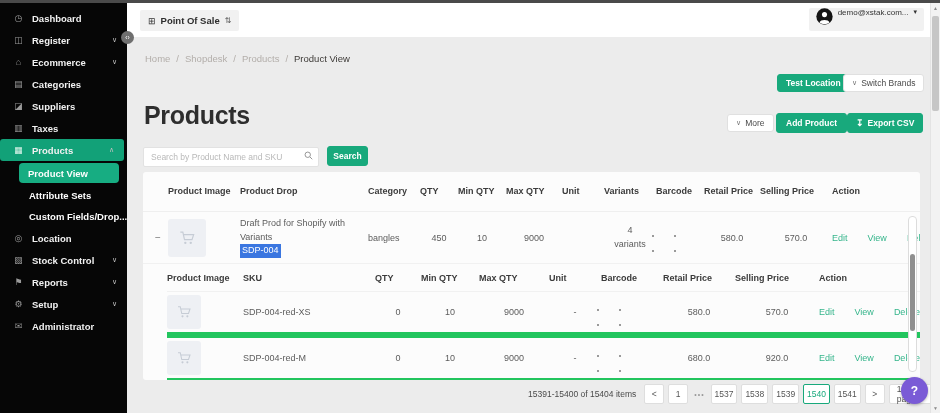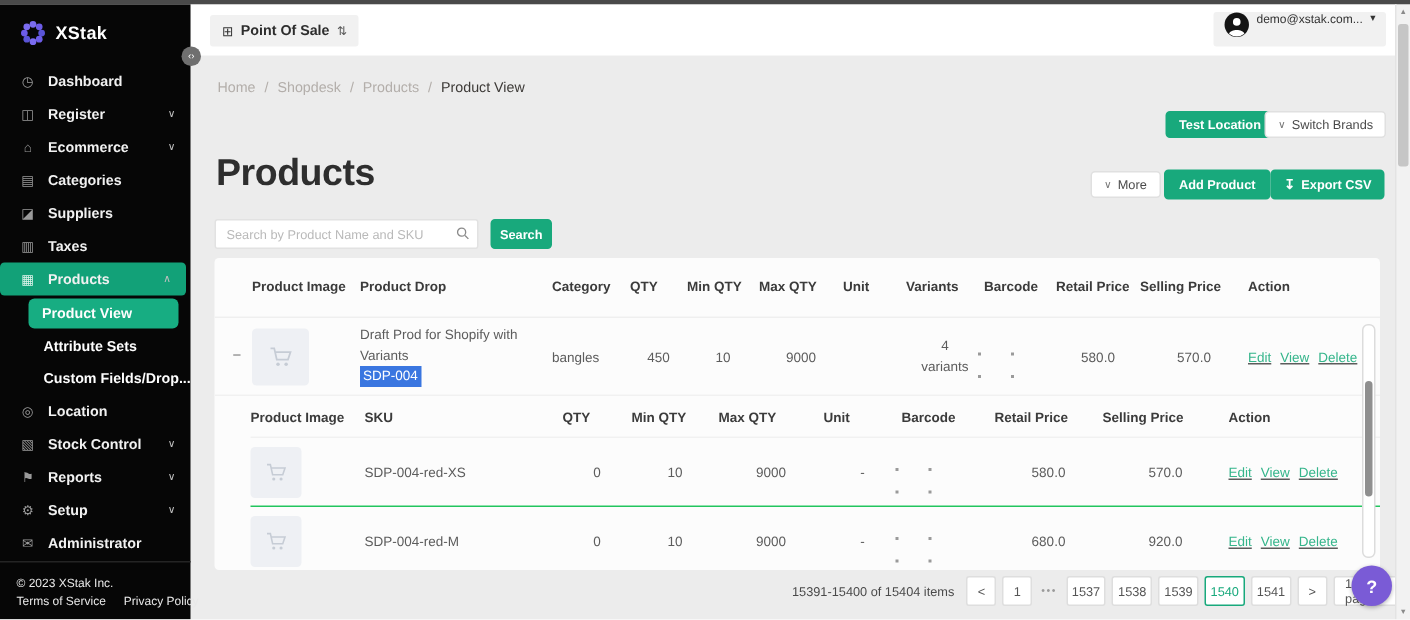--- a/index.html
+++ b/index.html
@@ -88,29 +88,29 @@
   .img-ph{width:38px;height:38px;background:#eef0f4;border-radius:3px;display:flex;align-items:center;
     justify-content:center;}
   .img-ph.sm{width:34px;height:34px;}
   .name-cell{line-height:1.5;color:#5c5c5c;}
   .sel-sku{background:#3a76e0;color:#fff;padding:0 2px;display:inline-block;}
   .two-line{text-align:center;line-height:1.5;}
   .barcode{position:relative;width:16px;height:11px;margin:0 auto;
     background:repeating-linear-gradient(90deg,#6d6d6d 0 1px,transparent 1px 3px);}
   .barcode::before{content:"";position:absolute;width:2px;height:2px;background:#9a9a9a;
     left:-4px;top:-3px;box-shadow:22px 0 #9a9a9a,0 15px #9a9a9a,22px 15px #9a9a9a;}
-  .links{display:flex;gap:6px;text-decoration:underline;}
+  .links{display:flex;gap:20px;}
   .links span{color:#35b58b;cursor:pointer;font-size:9px;}
 
   .sub-head,.sub-row{display:grid;
     grid-template-columns:76px 132px 46px 58px 70px 52px 62px 72px 84px 1fr;
     align-items:center;margin-left:24px;padding-right:10px;box-sizing:border-box;}
   .sub-head{min-height:28px;border-bottom:1px solid #f1f1f1;}
   .sub-head .hc{font-size:9px;font-weight:bold;color:#3b3b3b;}
-  .sub-row{min-height:46px;border-bottom:1px solid #22c55e;font-size:9px;color:#5c5c5c;}
+  .sub-row{min-height:46px;border-bottom:6px solid #22c55e;font-size:9px;color:#5c5c5c;}
 
   
   .tbl-scroll{position:absolute;right:3px;top:44px;bottom:8px;width:7px;background:#fff;
     border:1px solid #dcdcdc;border-radius:4px;}
   .tbl-thumb{position:absolute;left:1px;right:1px;top:24%;height:50%;background:#8f8f8f;border-radius:3px;cursor:grab;}
 
   
   .pagination{position:absolute;left:528px;top:384px;height:20px;display:flex;align-items:center;gap:4px;}
   .pg-summary{font-size:8.5px;color:#4a4a4a;margin-right:4px;white-space:nowrap;}
   .pg{min-width:20px;height:20px;border:1px solid #dedede;background:#fff;border-radius:2px;
@@ -134,33 +134,20 @@
   .sb-thumb{position:absolute;left:1px;width:7px;top:13px;height:95px;background:#c6c6c6;
     border-radius:2px;cursor:grab;}
 </style>
 </head>
 <body>
 
 <div class="stage">
   <div class="top-strip"></div>
 
   <div class="sidebar">
-    <div class="logo-row">
-      <svg class="logo-mark" viewBox="0 0 20 20">
-        <circle cx="10" cy="3.6" r="2.5" fill="#7b6cf0"></circle>
-          <circle cx="14.6" cy="5.4" r="2.5" fill="#6c5ce7"></circle>
-        <circle cx="16.4" cy="10" r="2.5" fill="#5a54d6"></circle>
-          <circle cx="14.6" cy="14.6" r="2.5" fill="#6c5ce7"></circle>
-        <circle cx="10" cy="16.4" r="2.5" fill="#7b6cf0"></circle>
-          <circle cx="5.4" cy="14.6" r="2.5" fill="#5a54d6"></circle>
-        <circle cx="3.6" cy="10" r="2.5" fill="#6c5ce7"></circle>
-          <circle cx="5.4" cy="5.4" r="2.5" fill="#7b6cf0"></circle>
-      </svg>
-      <span class="logo-text">XStak</span>
-    </div>
     <div class="side-menu">
       <div class="side-item">
         <span class="si-icon">◷</span>
         <span class="si-label">Dashboard</span>
       </div>
       <div class="side-item">
         <span class="si-icon">◫</span>
         <span class="si-label">Register</span>
         <span class="si-chev">∨</span>
       </div>
@@ -210,27 +197,20 @@
         <span class="si-chev">∨</span>
       </div>
       <div class="side-item">
         <span class="si-icon">⚙</span>
         <span class="si-label">Setup</span>
         <span class="si-chev">∨</span>
       </div>
       <div class="side-item">
         <span class="si-icon">✉</span>
         <span class="si-label">Administrator</span>
-      </div>
-    </div>
-    <div class="side-footer">
-      <div class="sf-line">© 2023 XStak Inc.</div>
-      <div class="sf-links">
-        <span>Terms of Service</span>
-        <span>Privacy Policy</span>
       </div>
     </div>
   </div>
 
   <div class="topbar">
     <div class="pos-pill">
       <span class="pos-grid">⊞</span>
       <span class="pos-label">Point Of Sale</span>
       <span class="pos-caret">⇅</span>
     </div>

